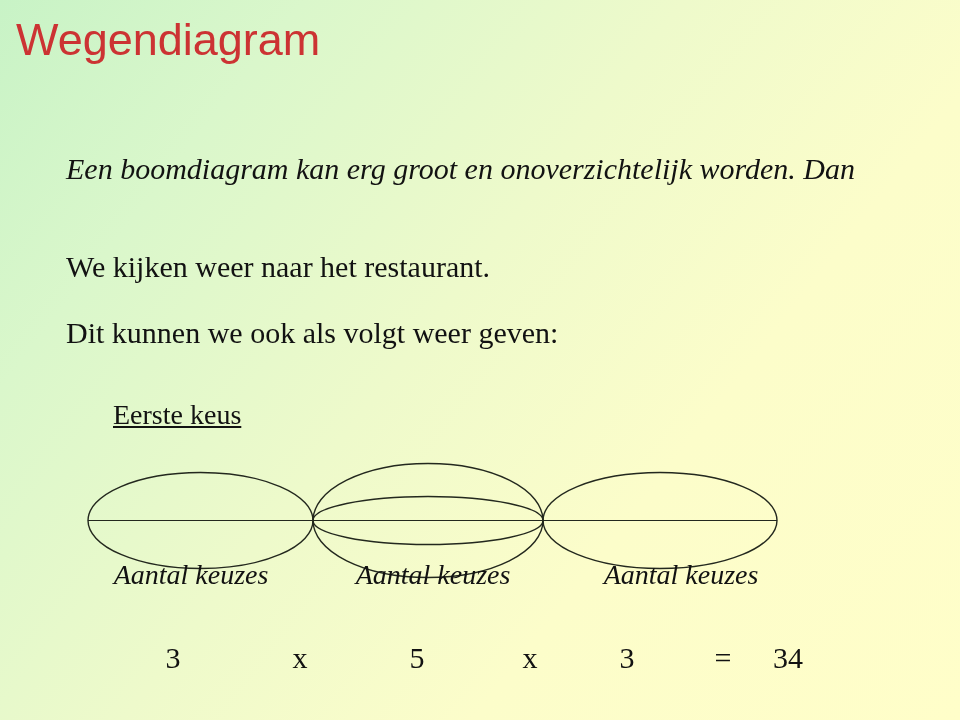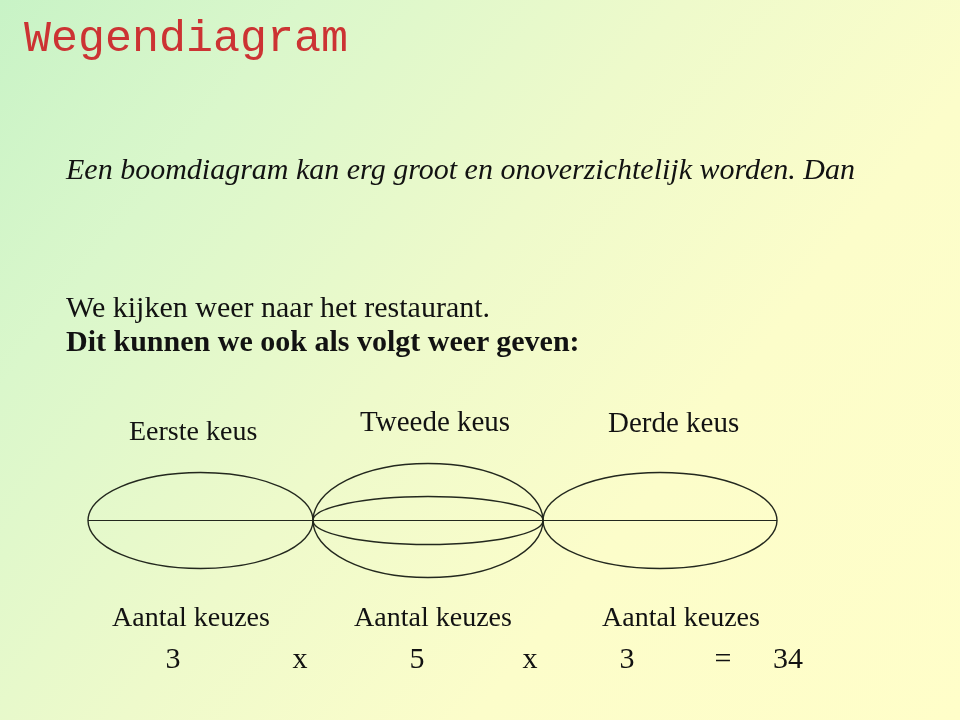--- a/index.html
+++ b/index.html
@@ -8,74 +8,76 @@
     width: 960px;
     height: 720px;
     overflow: hidden;
     background: linear-gradient(128deg,
       #c8f3c6 0%, #daf7cb 20%, #eefacb 45%, #fcfdca 68%, #fffec9 100%);
     font-family: "Liberation Serif", serif;
     color: #121212;
   }
   .title {
     position: absolute;
-    left: 24px;
+    left: 16px;
     top: 14px;
     margin: 0;
-    font-family: Liberation Mono, monospace;
+    font-family: Liberation Sans, sans-serif;
     font-weight: 400;
     font-size: 45px;
     line-height: 1.15;
     color: #cc3333;
   }
   .bodyline {
     position: absolute;
     left: 66px;
     width: 862px;
     margin: 0;
     font-size: 30px;
     line-height: 38px;
     white-space: nowrap;
   }
   .p1l1 { top: 150px; font-style: italic; }
   .p1l2 { top: 188px; }
-  .p2   { top: 248px; margin-top: 40px; }
-  .p3   { top: 322px; font-weight: bold; }
+  .p2   { top: 248px; }
+  .p3   { top: 314px; }
 
   .col-label {
     position: absolute;
-    margin: 16px;
+    margin: 0;
     font-size: 29px;
     line-height: 1.2;
     white-space: nowrap;
+    text-decoration: underline;
   }
   .col-label.first  { left: 113px; top: 398px; font-size: 28px; }
   .col-label.second { left: 344px; top: 388px; }
   .col-label.third  { left: 592px; top: 389px; }
 
   .diagram-svg {
     position: absolute;
     left: 70px;
     top: 450px;
     width: 730px;
     height: 145px;
   }
   .diagram-svg ellipse, .diagram-svg line {
     fill: none;
     stroke: #23281e;
   }
 
   .count-label {
     position: absolute;
-    top: 600px;
+    top: 558px;
     transform: translateX(-50%);
     margin: 0;
     font-size: 28px;
     line-height: 1.2;
     white-space: nowrap;
+    font-style: italic;
   }
   .count-1 { left: 191px; }
   .count-2 { left: 433px; }
   .count-3 { left: 681px; }
 
   .eq {
     position: absolute;
     top: 640px;
     transform: translateX(-50%);
     margin: 0;
@@ -96,22 +98,20 @@
 
 <div class="slide">
 
   <h1 class="title">Wegendiagram</h1>
 
   <p class="bodyline p1l1">Een boomdiagram kan erg groot en onoverzichtelijk worden. Dan</p>
   <p class="bodyline p2">We kijken weer naar het restaurant.</p>
   <p class="bodyline p3">Dit kunnen we ook als volgt weer geven:</p>
 
   <p class="col-label first">Eerste keus</p>
-  <p class="col-label second">Tweede keus</p>
-  <p class="col-label third">Derde keus</p>
 
   <svg class="diagram-svg" viewBox="0 0 730 145">
     <ellipse cx="130.5" cy="70.5" rx="112.5" ry="48" stroke-width="1.4"></ellipse>
     <ellipse cx="358" cy="70.5" rx="115" ry="57" stroke-width="1.4"></ellipse>
     <ellipse cx="358" cy="70.5" rx="115" ry="24" stroke-width="1.4"></ellipse>
     <ellipse cx="590" cy="70.5" rx="117" ry="48" stroke-width="1.4"></ellipse>
     <line x1="18" y1="70.5" x2="707" y2="70.5" stroke-width="1.2"></line>
   </svg>
 
   <p class="count-label count-1">Aantal keuzes</p>

